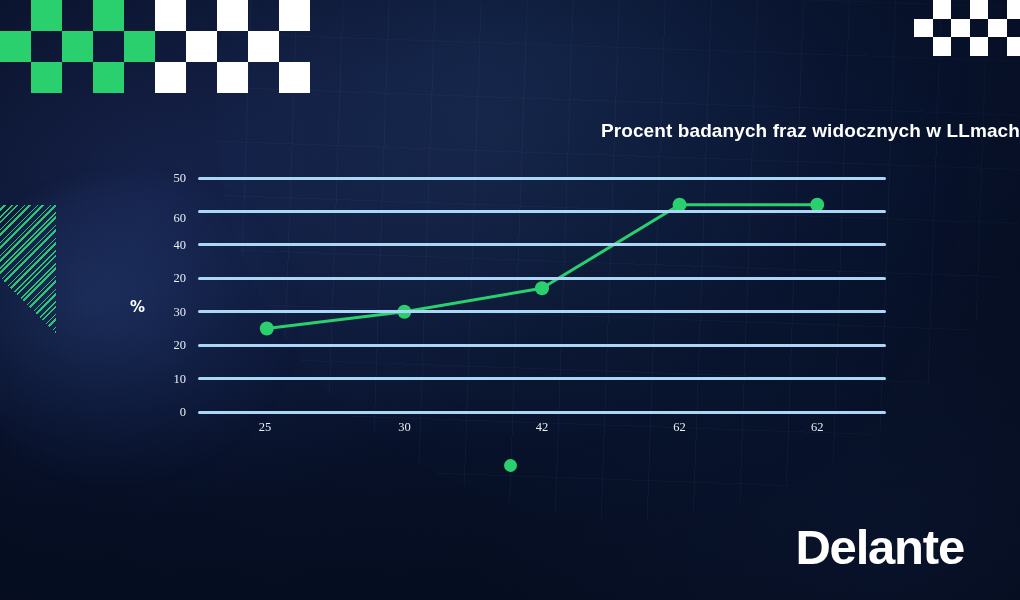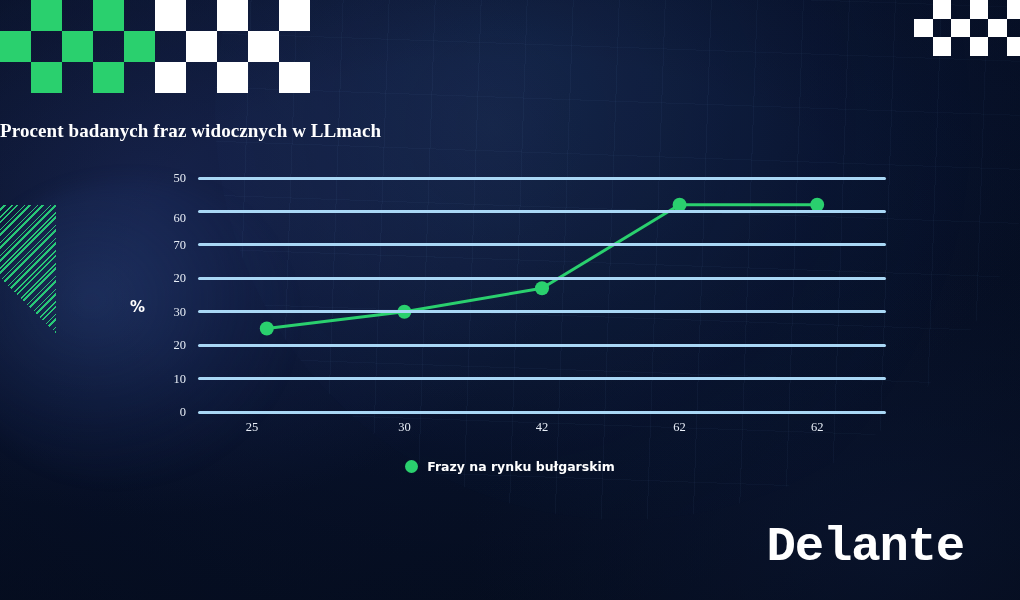--- a/index.html
+++ b/index.html
@@ -63,30 +63,30 @@
   }
   #deco-checker-topright i{ width:26.5px; height:26.5px; background:#ffffff; }
 
   #deco-checker-bottomleft{ left:0; top:520px; width:215px; height:62px; }
   #deco-checker-bottomleft .sq{ position:absolute; width:31px; height:31px; }
 
   
   #brand-logo{
     position:absolute; right:56px; bottom:28px;
     color:#ffffff; font-size:49px; font-weight:700; letter-spacing:-1.2px;
-    font-family:Liberation Mono, monospace;
+    font-family:Liberation Sans, sans-serif;
     line-height:1;
   }
 
   
   #chart-title{
     position:absolute; left:0; right:0; top:120px;
-    text-align:left; color:#ffffff;
+    text-align:right; color:#ffffff;
     font-size:19px; font-weight:700; letter-spacing:.1px;
-    font-family:Liberation Serif, serif;
+    font-family:Liberation Sans, sans-serif;
   }
   #axis-unit-label{
     position:absolute; left:130px; top:298px;
     color:#ffffff; font-size:15px; font-weight:700;
     font-family:"DejaVu Sans", sans-serif;
   }
 
   #plot-frame{
     position:absolute; left:198px; top:178px;
     width:688px; height:234px;
@@ -177,28 +177,27 @@
     <div class="ytick" style="top: 234px;">0</div>
     <div class="gridline" style="top: 199.071px; background: rgb(169, 215, 245);"></div>
     <div class="ytick" style="top: 200.571px;">10</div>
     <div class="gridline" style="top: 165.643px; background: rgb(169, 215, 245);"></div>
     <div class="ytick" style="top: 167.143px;">20</div>
     <div class="gridline" style="top: 132.214px; background: rgb(169, 215, 245);"></div>
     <div class="ytick" style="top: 133.714px;">30</div>
     <div class="gridline" style="top: 98.7857px; background: rgb(169, 215, 245);"></div>
     <div class="ytick" style="top: 100.286px;">20</div>
     <div class="gridline" style="top: 65.3571px; background: rgb(169, 215, 245);"></div>
-    <div class="ytick" style="top: 66.8571px;">70</div>
+    <div class="ytick" style="top: 66.8571px;">40</div>
     <div class="gridline" style="top: 31.9286px; background: rgb(169, 215, 245);"></div>
     <div class="ytick" style="top: 40px;">60</div>
     <div class="gridline" style="top: -1.5px; background: rgb(169, 215, 245);"></div>
     <div class="ytick" style="top: 0px;">50</div>
-    <div class="xtick" style="left: 54px;">25</div>
+    <div class="xtick" style="left: 67px;">25</div>
     <div class="xtick" style="left: 206.4px;">30</div>
     <div class="xtick" style="left: 344px;">42</div>
     <div class="xtick" style="left: 481.6px;">62</div>
     <div class="xtick" style="left: 619.2px;">62</div>
   </div>
 
 <div id="chart-legend">
   <span id="legend-marker" style="background: rgb(42, 208, 110);"></span>
-  <span id="legend-label">Frazy na rynku bułgarskim</span>
 </div>
 
 </body></html>

